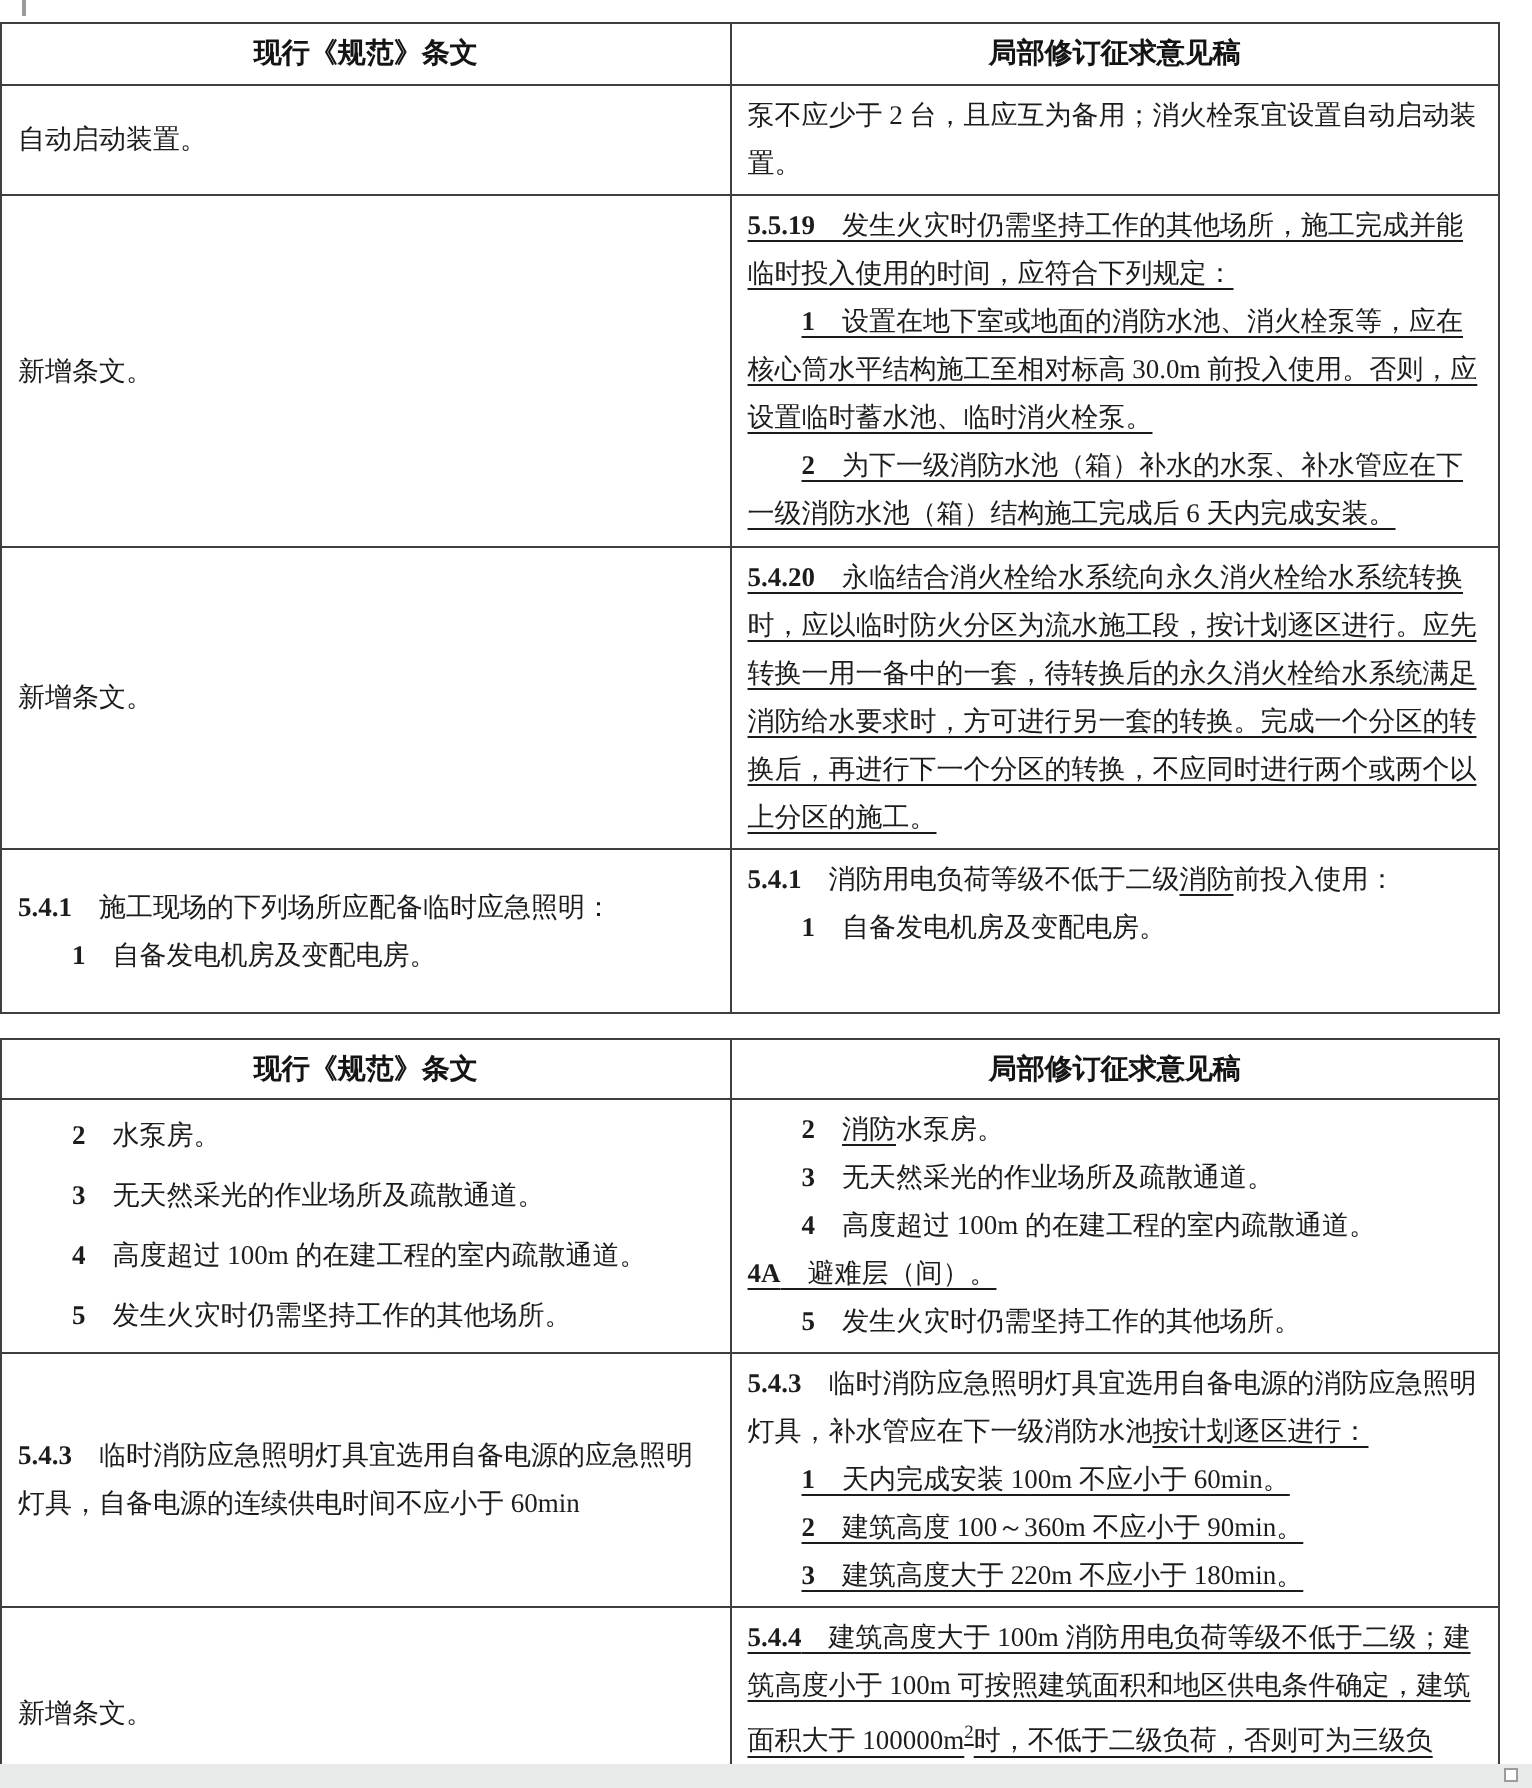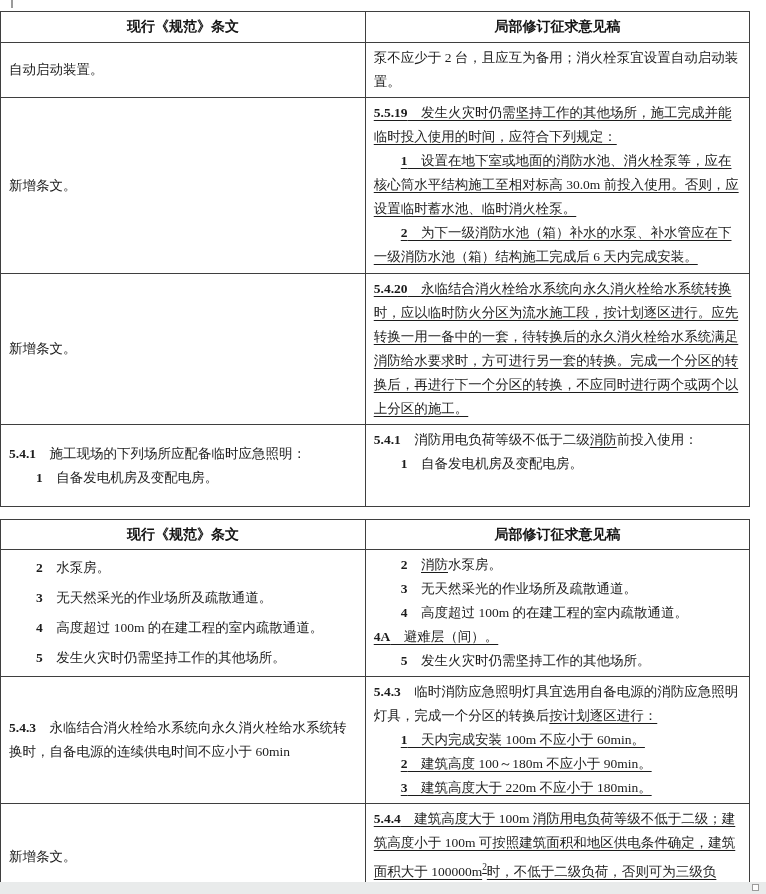--- a/index.html
+++ b/index.html
@@ -111,26 +111,26 @@
             <td class="right">
               <p class="indent"><span class="b">2</span><span>　</span><span class="u">消防</span><span>水泵房。</span></p>
               <p class="indent"><span class="b">3</span><span>　无天然采光的作业场所及疏散通道。</span></p>
               <p class="indent"><span class="b">4</span><span>　高度超过 100m 的在建工程的室内疏散通道。</span></p>
               <p><span class="b u">4A</span><span class="u">　避难层（间）。</span></p>
               <p class="indent"><span class="b">5</span><span>　发生火灾时仍需坚持工作的其他场所。</span></p>
             </td>
           </tr>
           <tr style="height: 125px;">
             <td class="left">
-              <p><span class="b">5.4.3</span><span>　永临结合消火栓给水系统向永久消火栓给水系统转换时，自备电源的连续供电时间不应小于 60min</span></p>
+              <p><span class="b">5.4.3</span><span>　临时消防应急照明灯具宜选用自备电源的应急照明灯具，自备电源的连续供电时间不应小于 60min</span></p>
             </td>
             <td class="right">
-              <p><span class="b">5.4.3</span><span>　临时消防应急照明灯具宜选用自备电源的消防应急照明灯具，完成一个分区的转换后</span><span class="u">按计划逐区进行：</span></p>
+              <p><span class="b">5.4.3</span><span>　临时消防应急照明灯具宜选用自备电源的消防应急照明灯具，补水管应在下一级消防水池</span><span class="u">按计划逐区进行：</span></p>
               <p class="indent"><span class="b u">1</span><span class="u">　天内完成安装 100m 不应小于 60min。</span></p>
-              <p class="indent"><span class="b u">2</span><span class="u">　建筑高度 100～180m 不应小于 90min。</span></p>
+              <p class="indent"><span class="b u">2</span><span class="u">　建筑高度 100～360m 不应小于 90min。</span></p>
               <p class="indent"><span class="b u">3</span><span class="u">　建筑高度大于 220m 不应小于 180min。</span></p>
             </td>
           </tr>
           <tr style="height: 78px;">
             <td class="left">
               <p><span>新增条文。</span></p>
             </td>
             <td class="right">
               <p><span class="b u">5.4.4</span><span class="u">　建筑高度大于 100m 消防用电负荷等级不低于二级；建筑高度小于 100m 可按照建筑面积和地区供电条件确定，建筑面积大于 100000m</span><span class="u sup">2</span><span class="u">时，不低于二级负荷，否则可为三级负荷。</span></p>
             </td>

